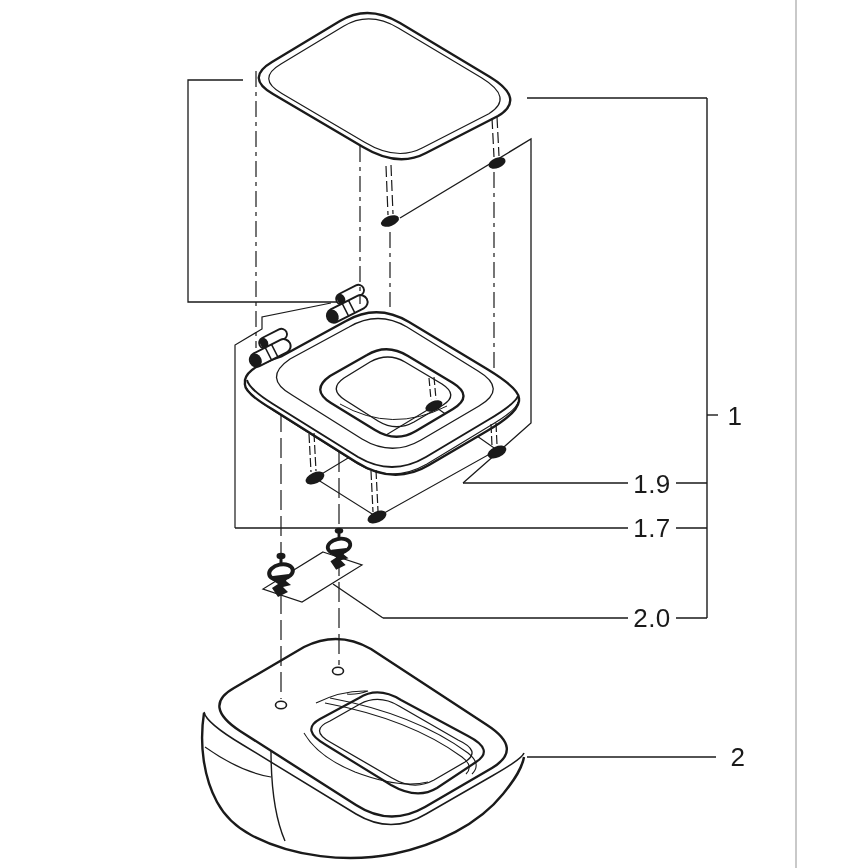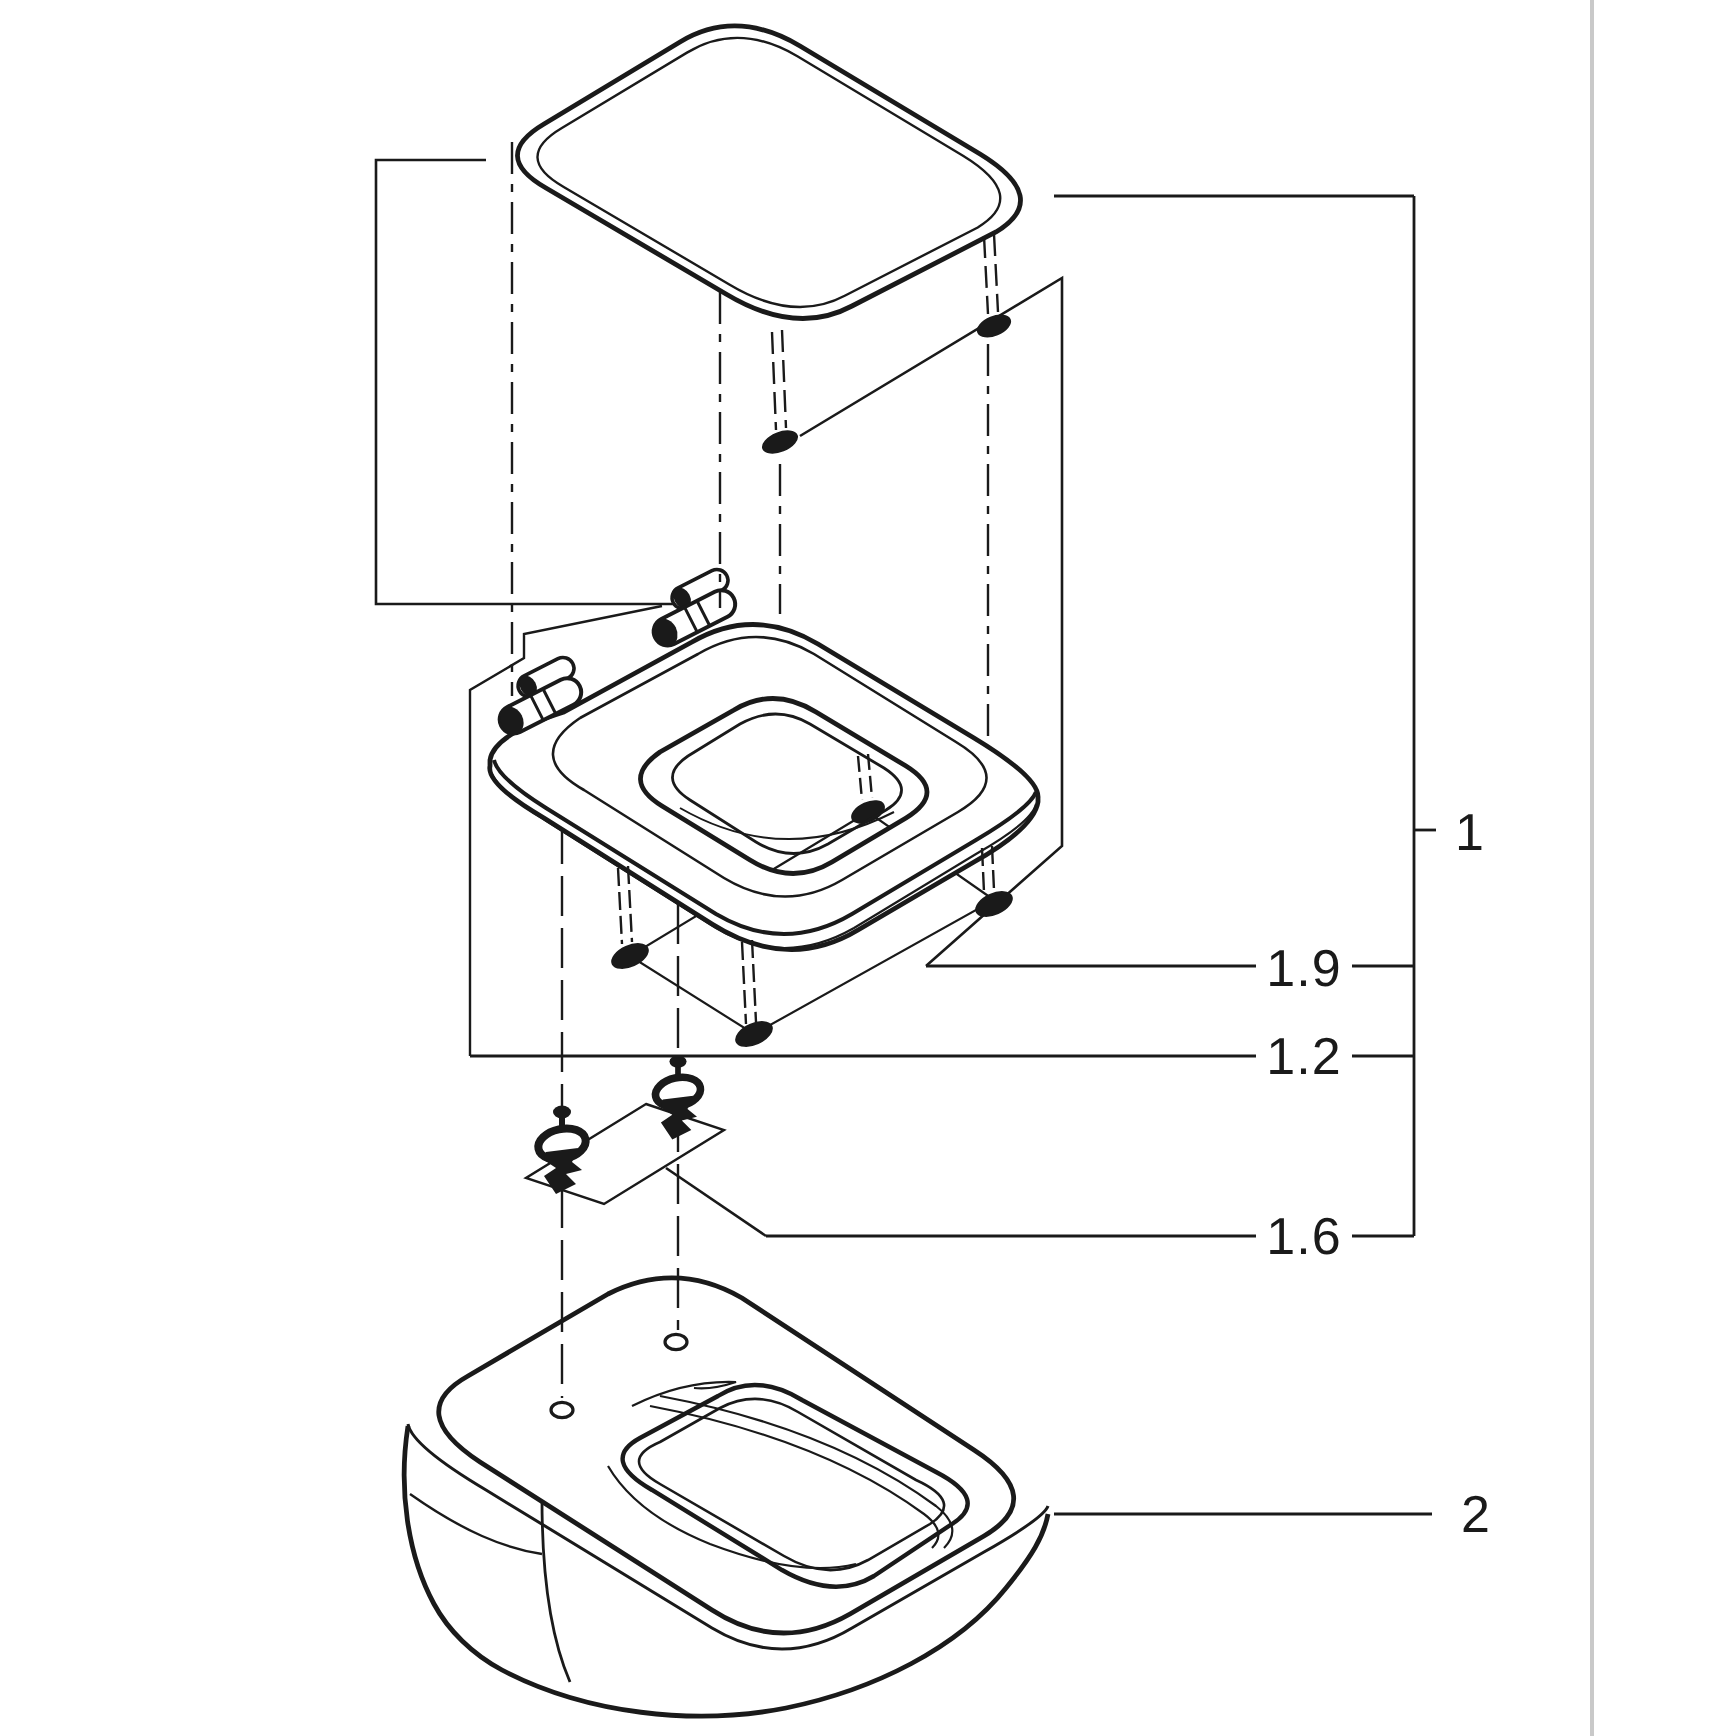--- a/index.html
+++ b/index.html
@@ -152,18 +152,18 @@
       <path d="M 463 483 L 628 483 M 676 483 L 707 483"></path>
       <path d="M 235 528 L 628 528 M 676 528 L 707 528"></path>
       <path d="M 383 618 L 628 618 M 676 618 L 707 618"></path>
       <path d="M 527 757 L 716 757"></path>
     </g>
   </g>
 </svg>
 
 <div class="callout-label" style="left:735px;top:416px">1</div>
 <div class="callout-label" style="left:652px;top:484px">1.9</div>
-<div class="callout-label" style="left:652px;top:528px">1.2</div>
-<div class="callout-label" style="left:652px;top:618px">1.6</div>
+<div class="callout-label" style="left:652px;top:528px">1.7</div>
+<div class="callout-label" style="left:652px;top:618px">2.0</div>
 <div class="callout-label" style="left:738px;top:757px">2</div>
 
 <div class="divider" style="left:795px"></div>
 </div>
 
 </body></html>

